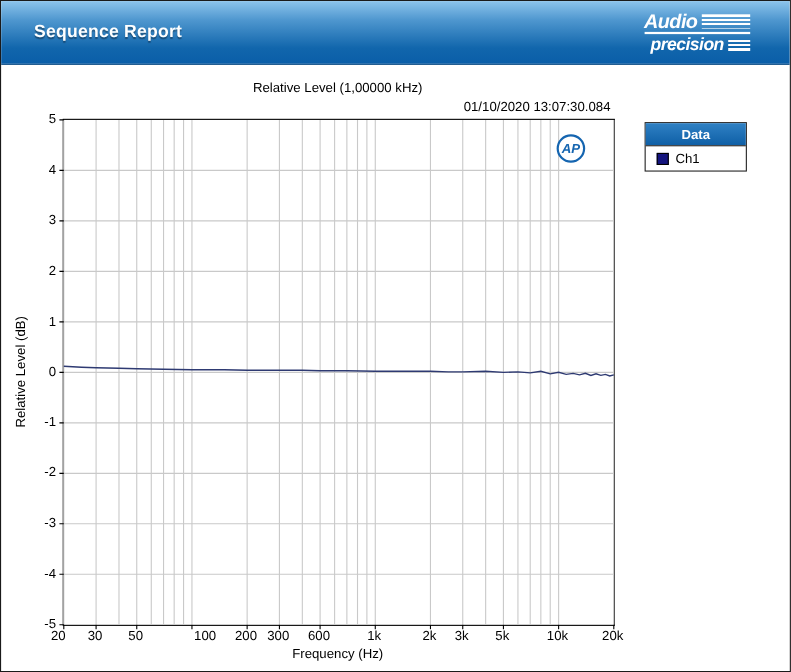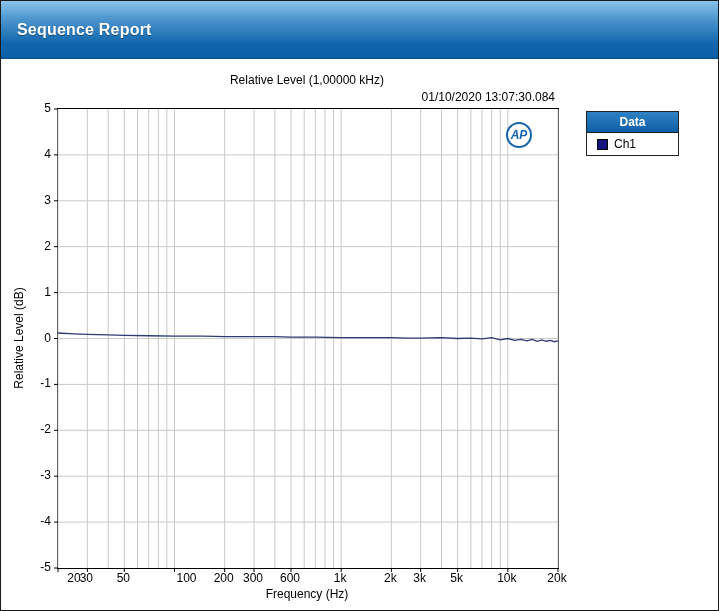--- a/index.html
+++ b/index.html
@@ -6,21 +6,21 @@
   #page{
     position:relative;width:719px;height:611px;background:#ffffff;
     border:1px solid #1a1a1a;box-sizing:border-box;overflow:hidden;
     font-family:"Liberation Sans", sans-serif;color:#000;
   }
   
   .header{
     position:absolute;top:0;left:0;right:0;height:58px;
     background:linear-gradient(180deg,#8cc4ec 0%,#4f97cf 30%,#1166ac 75%,#0a5ea8 100%);
     display:flex;align-items:center;justify-content:space-between;
-    padding:0 16px;box-sizing:border-box;border-bottom:1px solid #0a4c86;
+    padding:0 30px;box-sizing:border-box;border-bottom:1px solid #0a4c86;
   }
   .header-title{
     color:#fff;font-size:16px;font-weight:bold;letter-spacing:.2px;
     text-shadow:0 1px 1px rgba(0,0,0,.35);
   }
   .brand{color:#fff;font-style:italic;font-weight:bold;line-height:1;margin-right:6px;}
   .brand-row{display:flex;align-items:center;justify-content:flex-end;gap:4px;}
   .brand-audio{font-size:18px;letter-spacing:-0.5px;}
   .brand-precision{font-size:16px;letter-spacing:-0.5px;}
   .brand-bars-lg{width:44px;height:13px;
@@ -71,20 +71,31 @@
   .legend-item{display:flex;align-items:center;gap:6px;font-size:12px;padding:1px 4px;}
   .legend-swatch{width:11px;height:11px;border:1px solid #000;box-sizing:border-box;}
 </style>
 </head>
 <body>
 
 <div id="page">
 
   <div class="header">
     <div class="header-title">Sequence Report</div>
+    <div class="brand">
+      <div class="brand-row">
+        <span class="brand-audio">Audio</span>
+        <span class="brand-bars-lg"></span>
+      </div>
+      <div class="brand-rule"></div>
+      <div class="brand-row">
+        <span class="brand-precision">precision</span>
+        <span class="brand-bars-sm"></span>
+      </div>
+    </div>
   </div>
 
   <div class="chart-title">Relative Level (1,00000 kHz)</div>
   <div class="timestamp">01/10/2020 13:07:30.084</div>
 
   <div class="plot">
     <svg id="plot-svg" width="500" height="459" viewBox="0 0 500 459">
         <line x1="0.00" y1="0" x2="0.00" y2="459" stroke="#c9c9c9" stroke-width="1"></line>
         <line x1="29.35" y1="0" x2="29.35" y2="459" stroke="#c9c9c9" stroke-width="1"></line>
         <line x1="50.17" y1="0" x2="50.17" y2="459" stroke="#c9c9c9" stroke-width="1"></line>
@@ -149,21 +160,21 @@
         <polyline points="0.00,223.99 16.15,224.91 29.35,225.37 50.17,225.83 66.32,226.29 90.68,226.75 116.50,227.20 145.84,227.20 166.67,227.66 196.02,227.66 216.84,227.66 232.99,228.12 257.34,228.12 283.16,228.58 312.51,228.58 333.33,228.58 349.49,229.04 362.68,229.04 383.50,228.58 399.66,229.50 412.85,229.04 424.01,229.96 433.68,228.58 442.20,230.88 449.83,229.50 456.73,231.34 463.03,230.42 468.82,231.80 474.18,230.42 479.18,232.25 483.85,230.88 488.24,232.25 492.37,231.34 496.29,232.71 500.00,231.80" fill="none" stroke="#2e3a72" stroke-width="1.3"></polyline>
       </svg>
   </div>
 
   <div class="ap-logo">AP</div>
 
   <div class="ylabel">Relative Level (dB)</div>
   <div class="xlabel">Frequency (Hz)</div>
 
   <div id="x-ticks">
-      <div class="x-tick-label" style="left: 73px;">20</div>
+      <div class="x-tick-label" style="left: 52px;">20</div>
       <div class="x-tick-label" style="left: 85.3485px;">30</div>
       <div class="x-tick-label" style="left: 122.323px;">50</div>
       <div class="x-tick-label" style="left: 172.495px; margin-left: 13px;">100</div>
       <div class="x-tick-label" style="left: 222.667px;">200</div>
       <div class="x-tick-label" style="left: 252.015px;">300</div>
       <div class="x-tick-label" style="left: 288.99px;">600</div>
       <div class="x-tick-label" style="left: 339.162px;">1k</div>
       <div class="x-tick-label" style="left: 389.333px;">2k</div>
       <div class="x-tick-label" style="left: 418.682px;">3k</div>
       <div class="x-tick-label" style="left: 455.657px;">5k</div>

